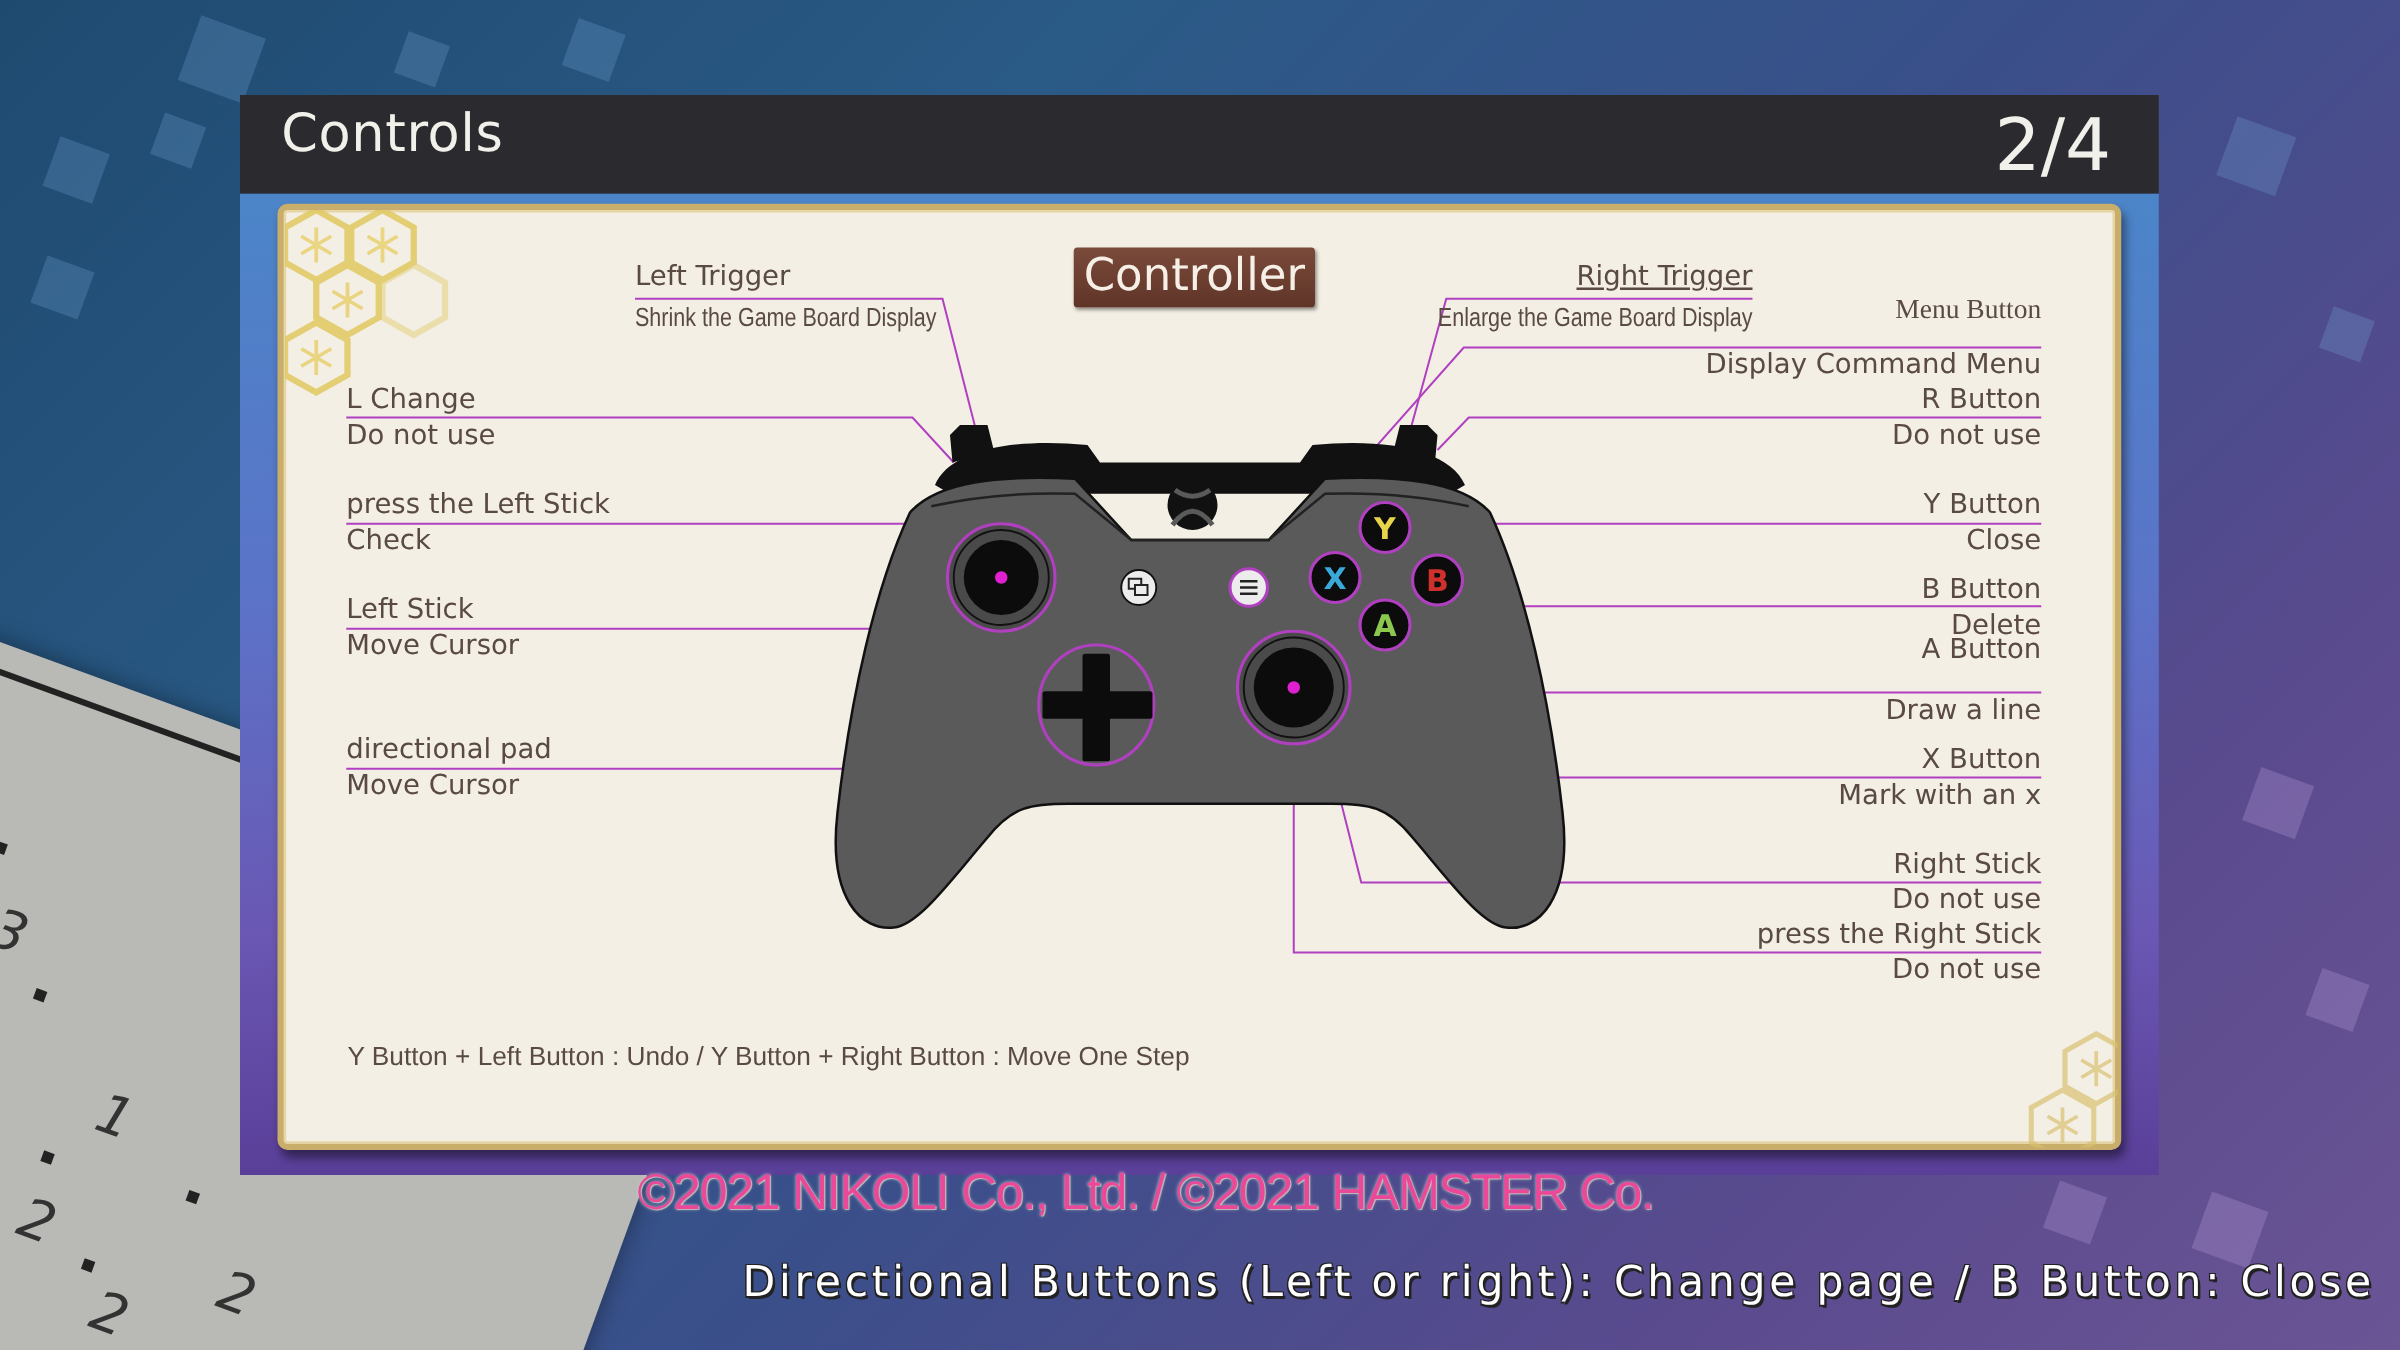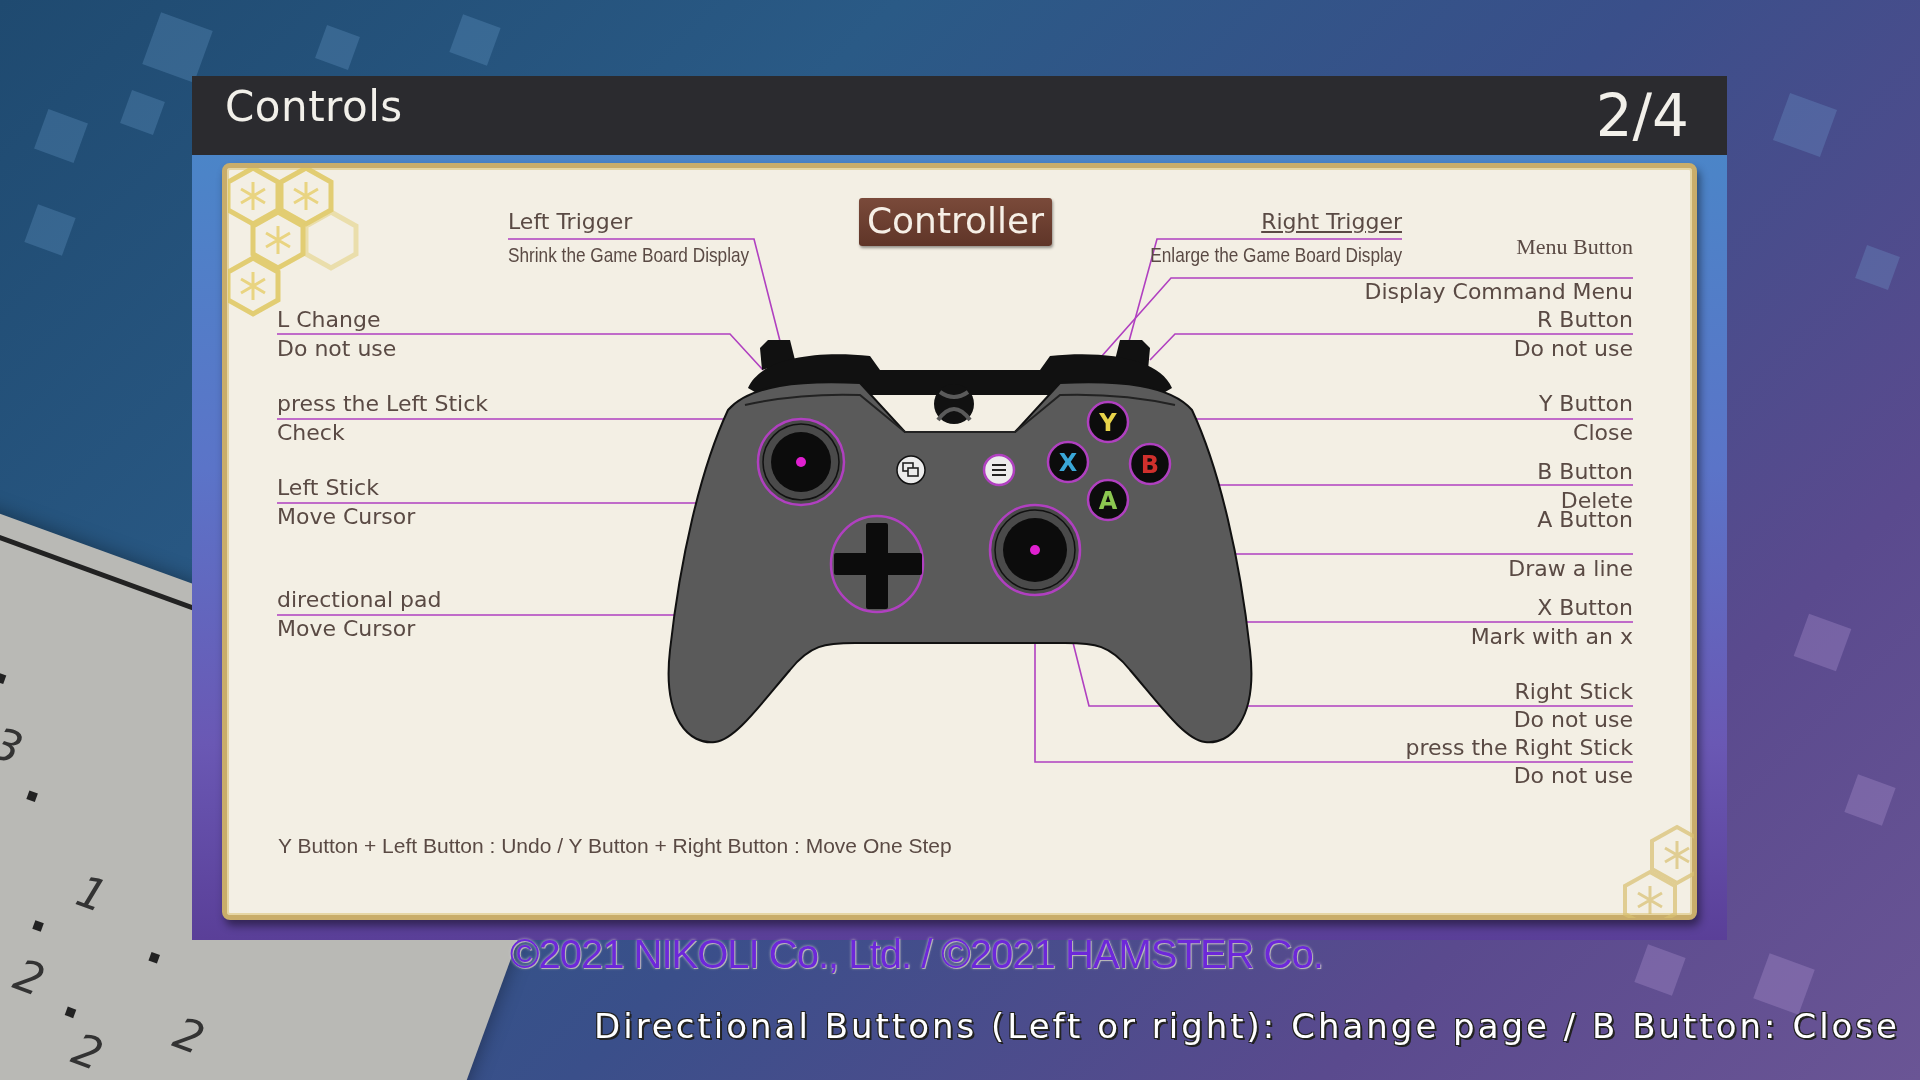--- a/index.html
+++ b/index.html
@@ -46,21 +46,21 @@
   }
 
   .lbl { position:absolute; color:#5a4a44; font-size:22px; font-family:"DejaVu Sans", sans-serif; white-space:nowrap; }
   .lbl.narrow { font-family:"Liberation Sans Narrow","Liberation Sans", sans-serif; font-size:21px; transform: scaleX(0.82); transform-origin: left top; }
   .lbl.narrow.r { transform-origin: right top; }
   .lbl.r { text-align:right; }
 
   .combo { position:absolute; left:278px; top:834px; color:#5a4a44; font-size:21px; font-family:"Liberation Sans", sans-serif; white-space:nowrap; }
 
   .copyright {
-    position:absolute; left:510px; top:932px; font-size:40px; color:#6d28d9;
+    position:absolute; left:510px; top:932px; font-size:40px; color:#ec4899;
     font-family:"Liberation Sans", sans-serif; letter-spacing:-1px;
     text-shadow: 0 0 3px #ccc, 1px 1px 0 #aaa;
   }
   .hint {
     position:absolute; left:594px; top:1006px; font-size:34px; color:#ffffff;
     font-family:"DejaVu Sans", sans-serif; letter-spacing:3px;
     text-shadow: 2px 2px 0 #222, -1px -1px 0 #222, 1px -1px 0 #222, -1px 1px 0 #222;
   }
   svg.lines { position:absolute; left:0; top:0; }
 </style>

